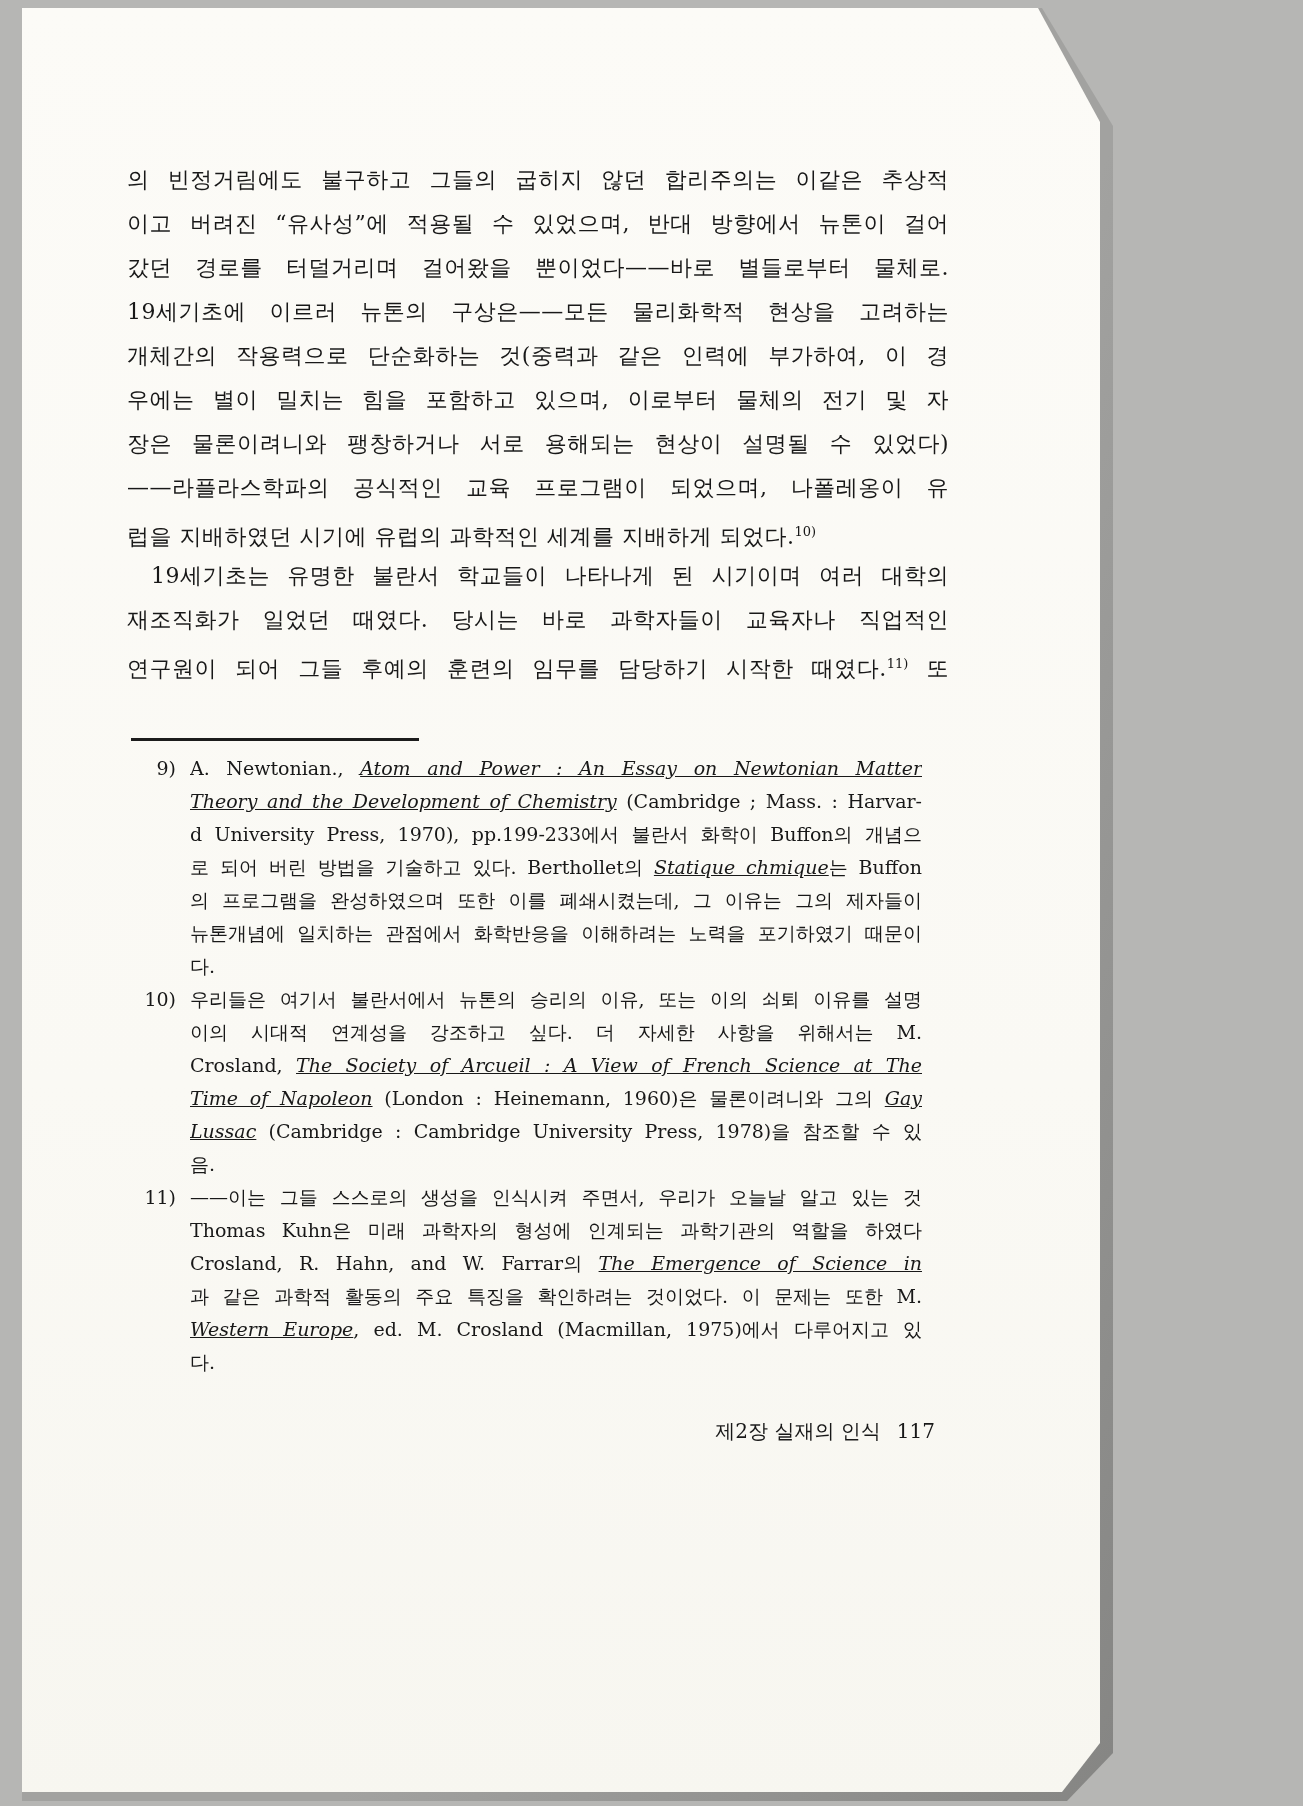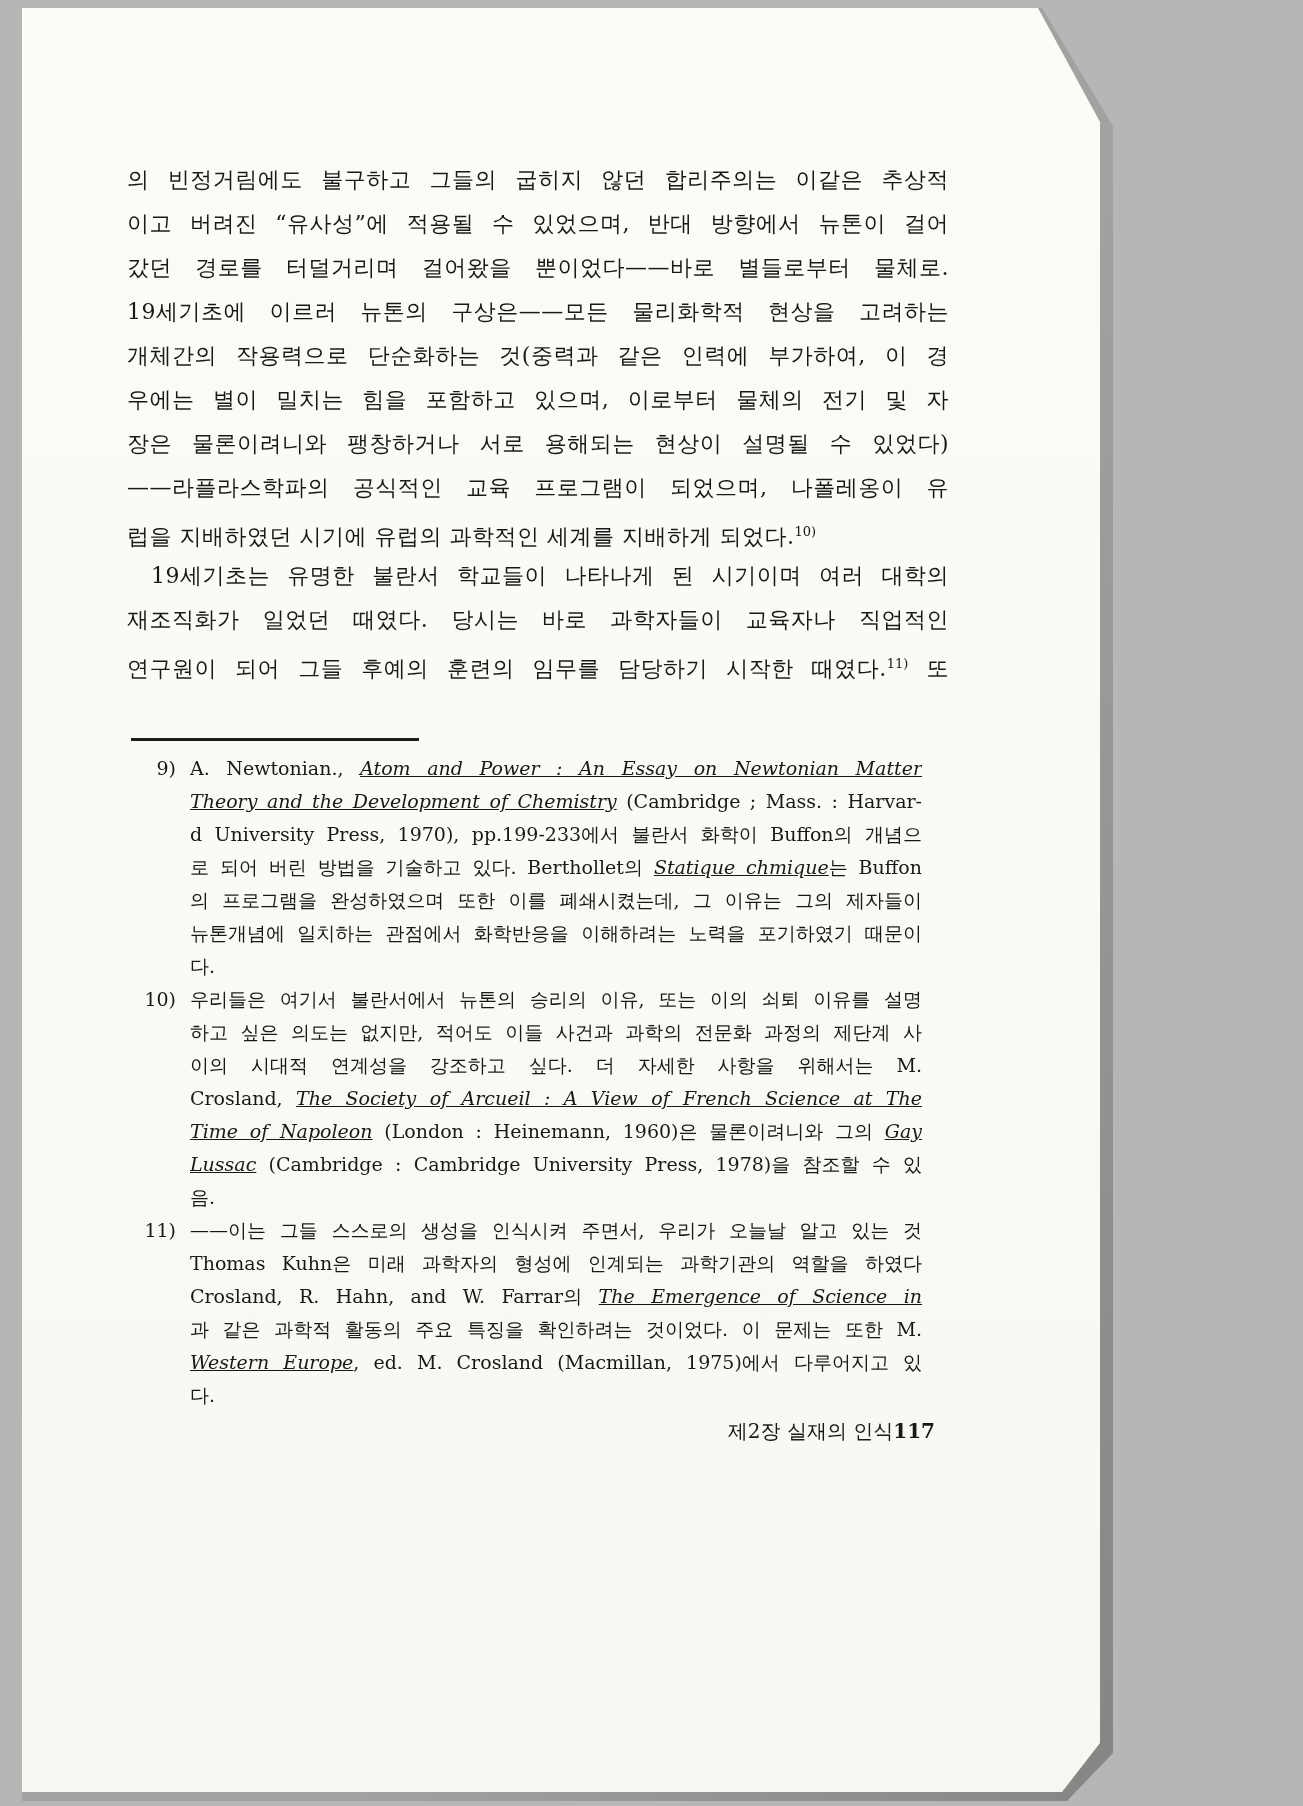--- a/index.html
+++ b/index.html
@@ -94,21 +94,21 @@
   .it { font-style: italic; text-decoration: underline; }
   .footer {
     position: absolute;
     left: 115px;
     top: 1416px;
     width: 820px;
     text-align: right;
     font-size: 20px;
     line-height: 30px;
   }
-  .pagenum { margin-left: 0; font-weight: bold; }
+  .pagenum { margin-left: 16px; }
 </style>
 </head>
 <body>
 
 <div class="scene">
   <div class="page-edge"></div>
   <div class="page">
     <div class="body-block">
         <div class="bline"><span>의 빈정거림에도 불구하고 그들의 굽히지 않던 합리주의는 이같은 추상적</span></div>
         <div class="bline"><span>이고 버려진 “유사성”에 적용될 수 있었으며, 반대 방향에서 뉴톤이 걸어</span></div>
@@ -131,21 +131,20 @@
           <div class="nline"><span class="it">Theory and the Development of Chemistry</span><span> (Cambridge ; Mass. : Harvar-</span></div>
           <div class="nline"><span>d University Press, 1970), pp.199-233에서 불란서 화학이 Buffon의 개념으</span></div>
           <div class="nline"><span>로 되어 버린 방법을 기술하고 있다. Berthollet의 </span><span class="it">Statique chmique</span><span>는 Buffon</span></div>
           <div class="nline"><span>의 프로그램을 완성하였으며 또한 이를 폐쇄시켰는데, 그 이유는 그의 제자들이</span></div>
           <div class="nline"><span>뉴톤개념에 일치하는 관점에서 화학반응을 이해하려는 노력을 포기하였기 때문이</span></div>
           <div class="nline last"><span>다.</span></div>
         </div>
         <div class="note">
           <span class="note-label">10)</span>
           <div class="nline"><span>우리들은 여기서 불란서에서 뉴톤의 승리의 이유, 또는 이의 쇠퇴 이유를 설명</span></div>
-          <div class="nline"><span>하고 싶은 의도는 없지만, 적어도 이들 사건과 과학의 전문화 과정의 제단계 사</span></div>
           <div class="nline"><span>이의 시대적 연계성을 강조하고 싶다. 더 자세한 사항을 위해서는 M.</span></div>
           <div class="nline"><span>Crosland, </span><span class="it">The Society of Arcueil : A View of French Science at The</span></div>
           <div class="nline"><span class="it">Time of Napoleon</span><span> (London : Heinemann, 1960)은 물론이려니와 그의 </span><span class="it">Gay</span></div>
           <div class="nline"><span class="it">Lussac</span><span> (Cambridge : Cambridge University Press, 1978)을 참조할 수 있</span></div>
           <div class="nline last"><span>음.</span></div>
         </div>
         <div class="note">
           <span class="note-label">11)</span>
           <div class="nline"><span>——이는 그들 스스로의 생성을 인식시켜 주면서, 우리가 오늘날 알고 있는 것</span></div>
           <div class="nline"><span>Thomas Kuhn은 미래 과학자의 형성에 인계되는 과학기관의 역할을 하였다</span></div>

